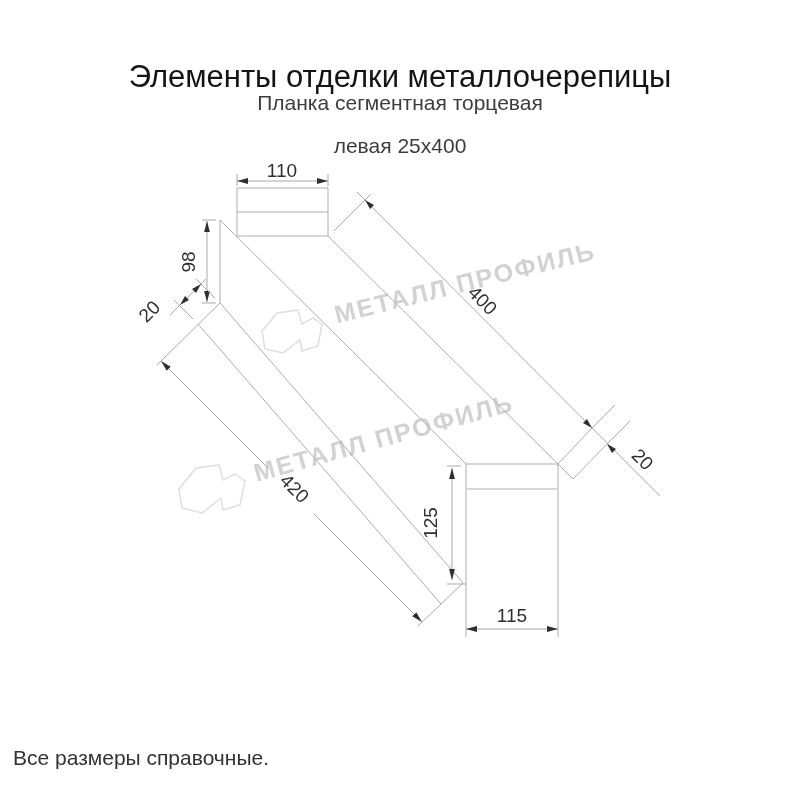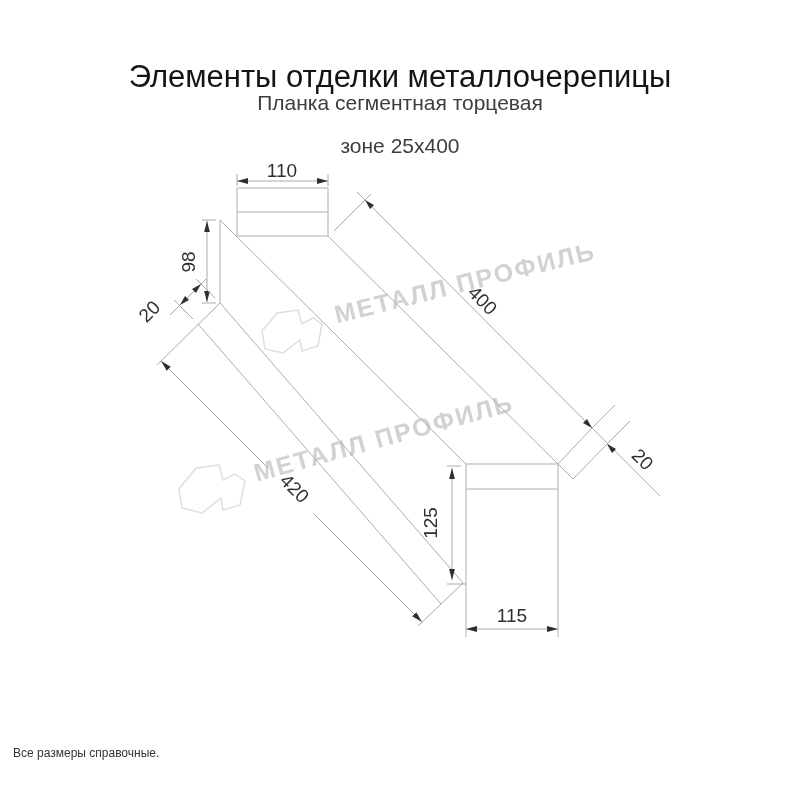--- a/index.html
+++ b/index.html
@@ -11,41 +11,41 @@
     position:absolute;top:26px;left:0;width:800px;text-align:center;
     font-size:31px;color:#141414;white-space:nowrap;margin-top:33px;
   }
   .subtitle{
     position:absolute;left:0;width:800px;text-align:center;
     font-size:21px;color:#3d3d3d;white-space:nowrap;
   }
   .subtitle.l1{top:91px;}
   .subtitle.l2{top:134px;}
   .footer{
-    position:absolute;left:13px;font-size:12px;color:#333333;white-space:nowrap;
+    position:absolute;left:13px;font-size:21px;color:#333333;white-space:nowrap;
   }
   .footer.l1{top:746px;}
   .footer.l2{top:767px;}
   svg.drawing{position:absolute;left:0;top:0;}
   .objline{stroke:#adadad;stroke-width:1;fill:none;}
   .dimline{stroke:#a9a9a9;stroke-width:1;fill:none;}
   .dimarrow{fill:#2f2f2f;stroke:none;}
   .dimtext{fill:#2e2e2e;font-size:19px;font-family:"Liberation Sans",sans-serif;}
   .wmtext{fill:#d2d2d2;font-size:25px;font-weight:bold;letter-spacing:2px;
           font-family:"Liberation Sans",sans-serif;}
   .wmlogo{stroke:#dedede;stroke-width:1.5;fill:none;}
 </style>
 </head>
 <body>
 
 <div class="page">
 
   <div class="title">Элементы отделки металлочерепицы</div>
   <div class="subtitle l1">Планка сегментная торцевая</div>
-  <div class="subtitle l2">зоне 25х400</div>
+  <div class="subtitle l2">левая 25х400</div>
 
   <svg class="drawing" width="800" height="800" viewBox="0 0 800 800">
     <defs>
       <marker id="arr" viewBox="0 0 11 7" refX="11" refY="3.5" markerWidth="11" markerHeight="7" markerUnits="userSpaceOnUse" orient="auto-start-reverse">
         <path d="M11,3.5 L0,0.6 L0,6.4 Z" fill="#2f2f2f"></path>
       </marker>
     </defs>
 
     <g>
       <path class="wmlogo" d="M262,331 L277,313 L298,310 L302,324 L313,318 L322,324 L318,346 L302,351 L300,340 L283,353 L265,349 Z"></path>

